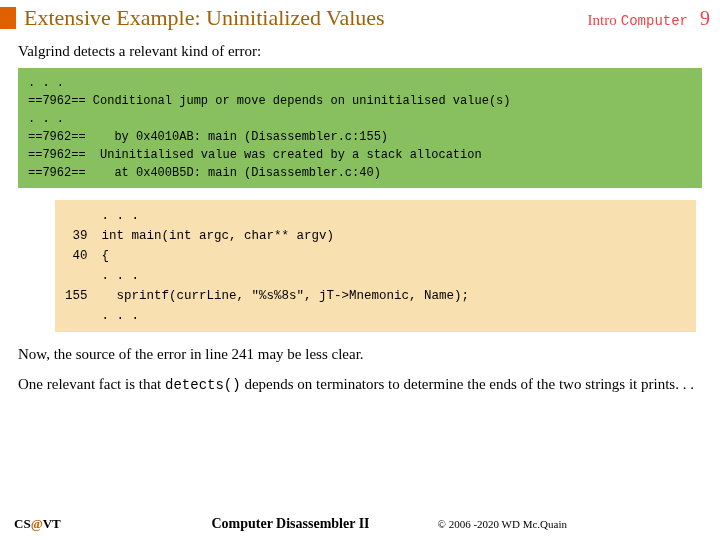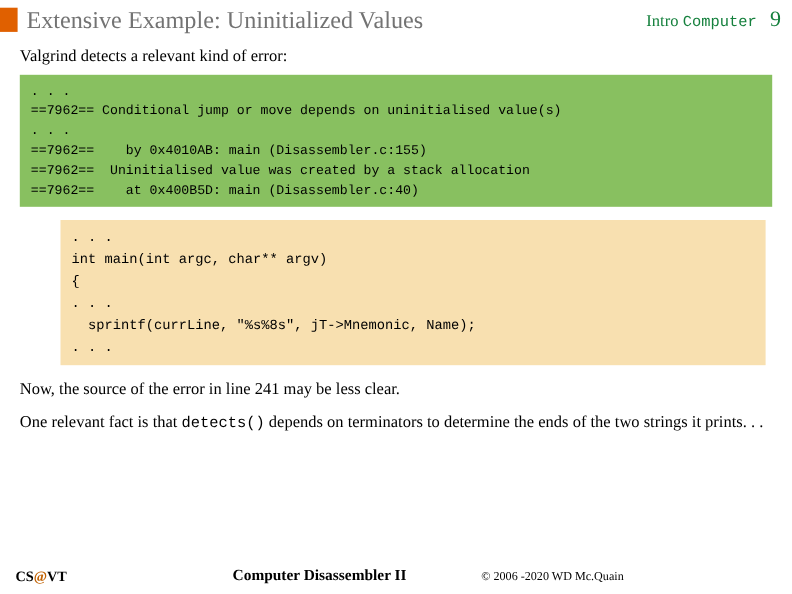--- a/index.html
+++ b/index.html
@@ -20,26 +20,26 @@
   .orange-bullet {
     width: 16px;
     height: 22px;
     background: #e06000;
     margin-right: 8px;
     flex-shrink: 0;
   }
   .title {
     font-size: 22px;
     font-weight: normal;
-    color: #737373;
+    color: #a16207;
     flex-grow: 1;
   }
   .header-right {
     font-size: 15px;
-    color: #15803d;
+    color: #ef4444;
     display: flex;
     align-items: baseline;
     gap: 4px;
   }
   .header-right .mono {
     font-family: "Courier New", monospace;
     font-size: 14px;
   }
   .page-num {
     font-size: 20px;
@@ -132,20 +132,26 @@
 <div class="intro-line">Valgrind detects a relevant kind of error:</div>
 
 <div class="green-block">. . .
 ==7962== Conditional jump or move depends on uninitialised value(s)
 . . .
 ==7962==    by 0x4010AB: main (Disassembler.c:155)
 ==7962==  Uninitialised value was created by a stack allocation
 ==7962==    at 0x400B5D: main (Disassembler.c:40)</div>
 
 <div class="beige-block">
+  <div class="beige-linenos">
+39
+40
+
+155
+</div>
   <div class="beige-code">. . .
 int main(int argc, char** argv)
 {
 . . .
   sprintf(currLine, "%s%8s", jT-&gt;Mnemonic, Name);
 . . .</div>
 </div>
 
 <div class="para">Now, the source of the error in line 241 may be less clear.</div>
 

